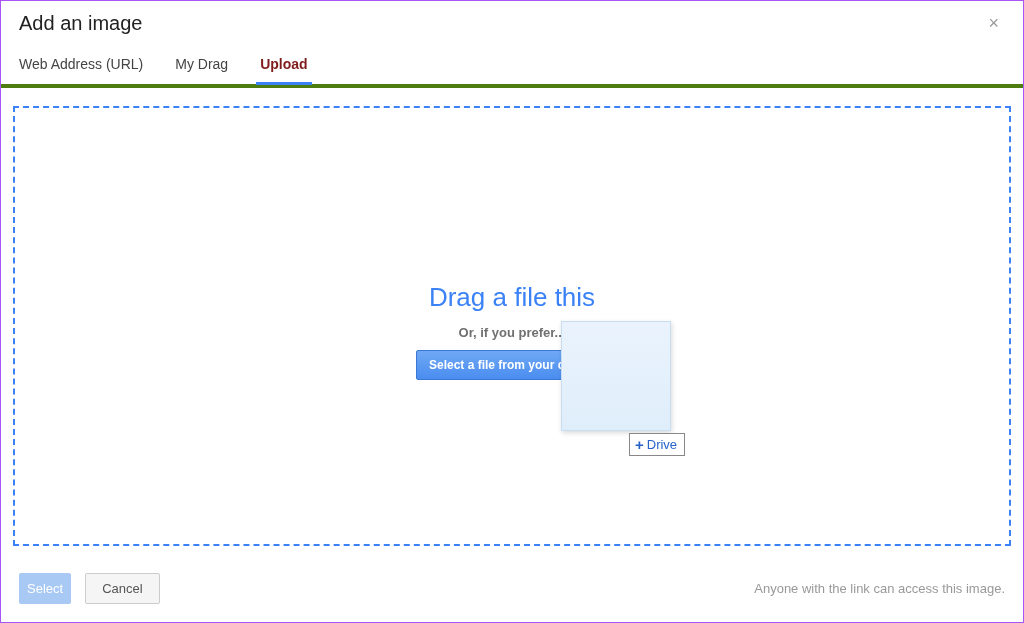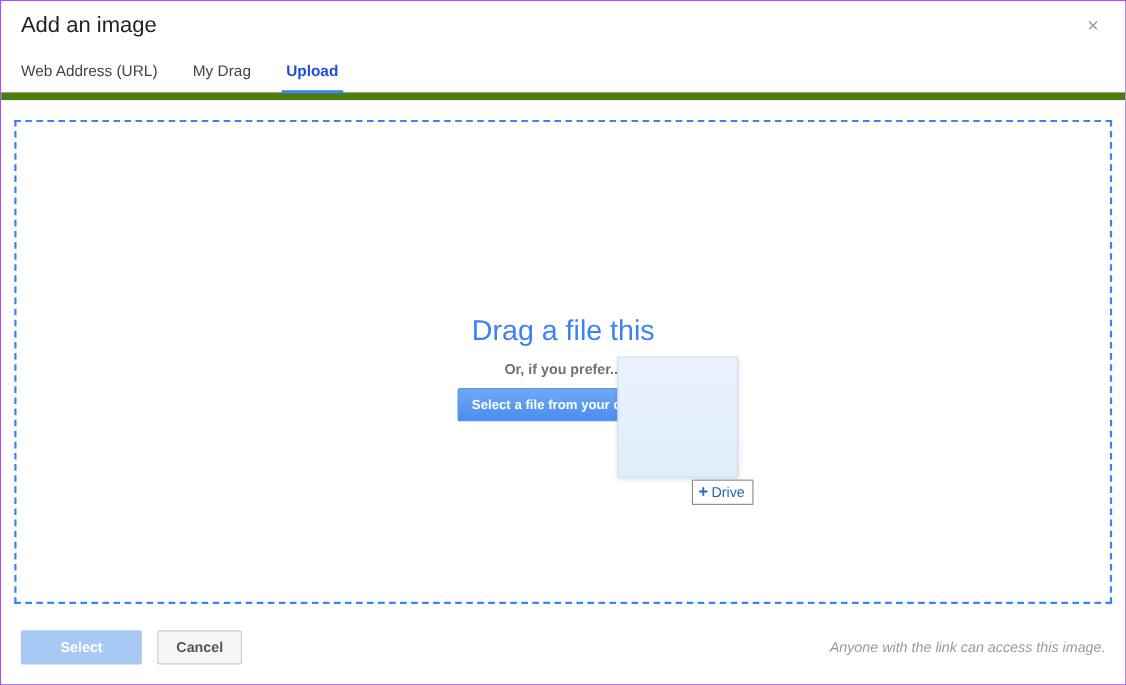--- a/index.html
+++ b/index.html
@@ -27,32 +27,32 @@
       color: #999;
       font-size: 18px;
       cursor: pointer;
       font-weight: 400;
       padding: 2px 6px;
     }
     .tabs {
       display: flex;
       gap: 32px;
       padding: 14px 29px 0 18px;
-      border-bottom: 7px solid #4d7c0f;
+      border-bottom: 4px solid #4d7c0f;
     }
     .tab {
       font-size: 14px;
       color: #444;
       padding-bottom: 12px;
       cursor: pointer;
       position: relative;
     }
     .tab.active {
       font-weight: 700;
-      color: #1d4ed8;
+      color: #7f1d1d;
     }
     .tab.active::after {
       content: "";
       position: absolute;
       left: -4px;
       right: -4px;
       bottom: -1px;
       height: 3px;
       background: #3b82f6;
     }
@@ -135,40 +135,39 @@
       justify-content: space-between;
     }
     .footer-left {
       display: flex;
       gap: 14px;
     }
     .btn-select {
       background: #a9c9f5;
       color: #fff;
       font-size: 13px;
-      font-weight: 700;
-      padding: 8px 36px;
+      font-weight: 400;
+      padding: 8px 8px;
       border: none;
       border-radius: 2px;
       cursor: pointer;
     }
     .btn-cancel {
       background: #f5f5f5;
       color: #555;
       font-size: 13px;
-      font-weight: 700;
+      font-weight: 400;
       padding: 0 16px;
       border: 1px solid #ccc;
       border-radius: 2px;
       cursor: pointer;
     }
     .footer-note {
       color: #999;
       font-size: 13px;
-      font-style: italic;
     }
   </style>
 </head>
 <body>
 
 <div class="header">
   <div class="dialog-title">Add an image</div>
   <div class="close-btn">×</div>
 </div>
 

